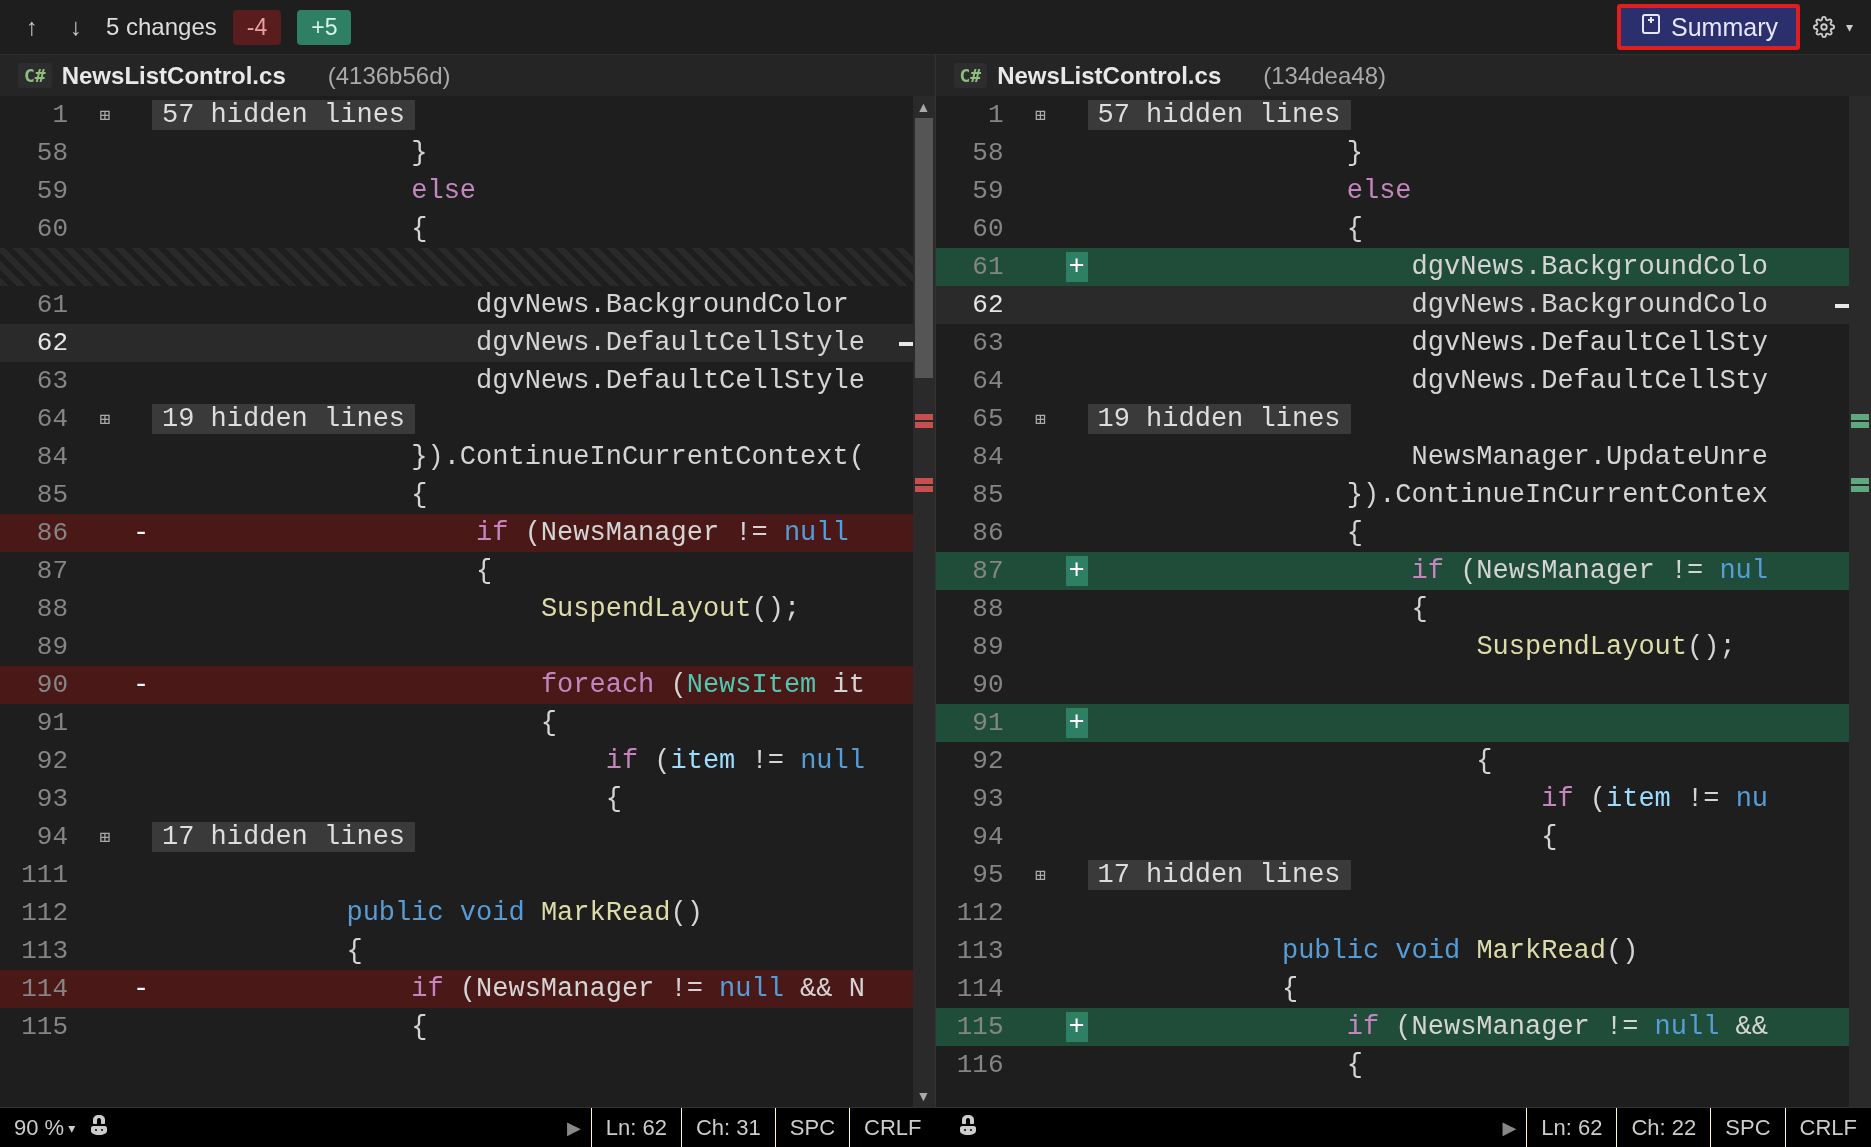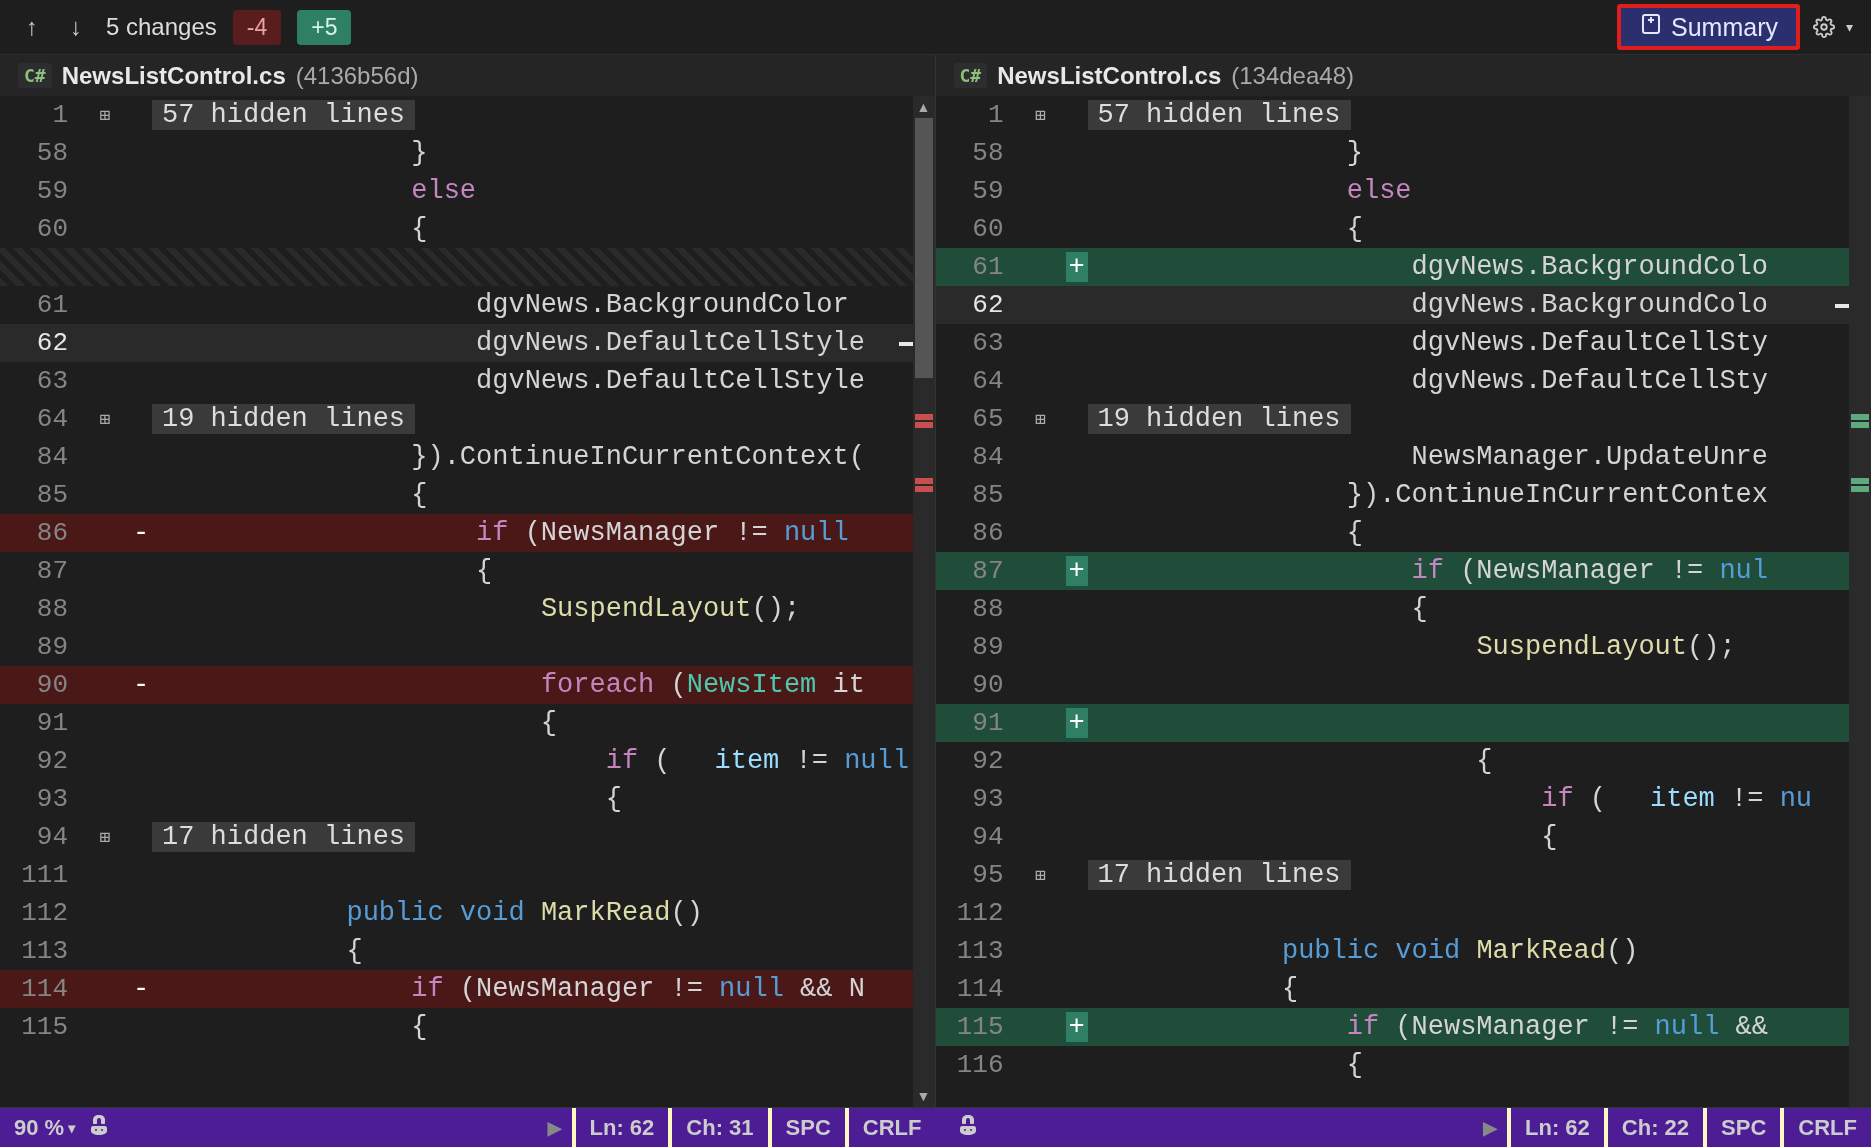--- a/index.html
+++ b/index.html
@@ -48,21 +48,21 @@
   background:#252526;
   border-top:1px solid #2d2d2d;
 }
 .file-tab:first-child { border-right:1px solid #333; }
 .cs-badge {
   background:#2d2d30; color:#8ec07c;
   font-weight:600; font-size:18px; padding:2px 6px; border-radius:3px;
   font-family: Consolas, monospace;
 }
 .file-name { font-weight:600; color:#e8e8e8;text-align:center; }
-.file-hash { color:#aaa; }
+.file-hash { color:#aaa;margin-left:32px; }
 .panes { display:flex; flex:1; overflow:hidden; }
 .pane { width:50%; position:relative; display:flex; flex-direction:column; overflow:hidden; }
 .pane:first-child { border-right:1px solid #333; }
 .code-area { flex:1; overflow:hidden; position:relative; }
 .code-lines { position:absolute; inset:0; }
 .code-row {
   display:flex; align-items:center;
   height: 38px;
   font-family: Consolas, "Courier New", monospace;
   font-size: 27px;
@@ -88,37 +88,37 @@
 .row-add { background:#1f4d3a; }
 .row-current { background:#2a2a2a; }
 .hatched { 
   background: repeating-linear-gradient(45deg, #2a2a2a, #2a2a2a 6px, #1e1e1e 6px, #1e1e1e 12px);
 }
 
 .k-blue { color:#569cd6; }
 .k-ctrl { color:#c586c0; }
 .k-func { color:#dcdcaa; }
 .k-class { color:#4ec9b0; }
-.k-var { color:#9cdcfe;margin-left:44px; }
+.k-var { color:#9cdcfe; }
 .k-null { color:#569cd6; }
 
 .vscroll { position:absolute; top:0; right:0; width:22px; bottom:0; background:#2a2a2a; }
 .vscroll .thumb { position:absolute; left:2px; right:2px; background:#555; }
 .vscroll .arrow { position:absolute; left:0; right:0; height:22px; display:flex; align-items:center; justify-content:center; color:#aaa; font-size:14px; cursor:pointer;}
 .vscroll .mark { position:absolute; left:2px; right:2px; height:6px; }
 .mark.red { background:#c94f4f; }
 .mark.green { background:#5fa97f; }
 .current-line-marker { position:absolute; right:22px; width:14px; height:4px; background:#e8e8e8; }
 .statusbar {
-  height:40px; display:flex; background:#4c1d95;
-  border-top:1px solid #333; font-size:22px; color:#ccc;font-weight:bold;
+  height:40px; display:flex; background:#000000;
+  border-top:1px solid #333; font-size:22px; color:#ccc;
 }
 .status-half { width:50%; display:flex; align-items:center; }
 .status-left-items { display:flex; align-items:center; gap:6px; padding-left:14px; }
-.status-cell { padding:0 14px; border-left:4px solid #fef9c3; height:100%; display:flex; align-items:center; }
+.status-cell { padding:0 14px; border-left:1px solid #fef9c3; height:100%; display:flex; align-items:center; }
 .status-spacer { flex:1; }
 .status-arrow { font-size:18px; color:#888; padding:0 10px; cursor:pointer; }
 </style>
 </head>
 <body>
 
 <div class="toolbar">
   <div class="toolbar-left">
     <div class="arrow-btn">↑</div>
     <div class="arrow-btn">↓</div>

